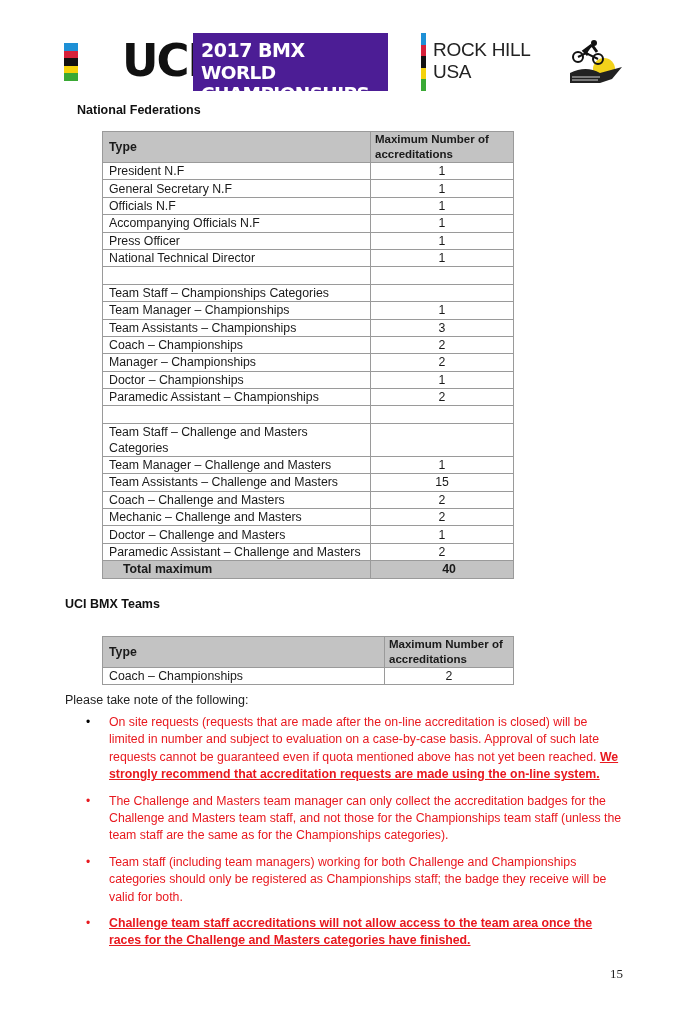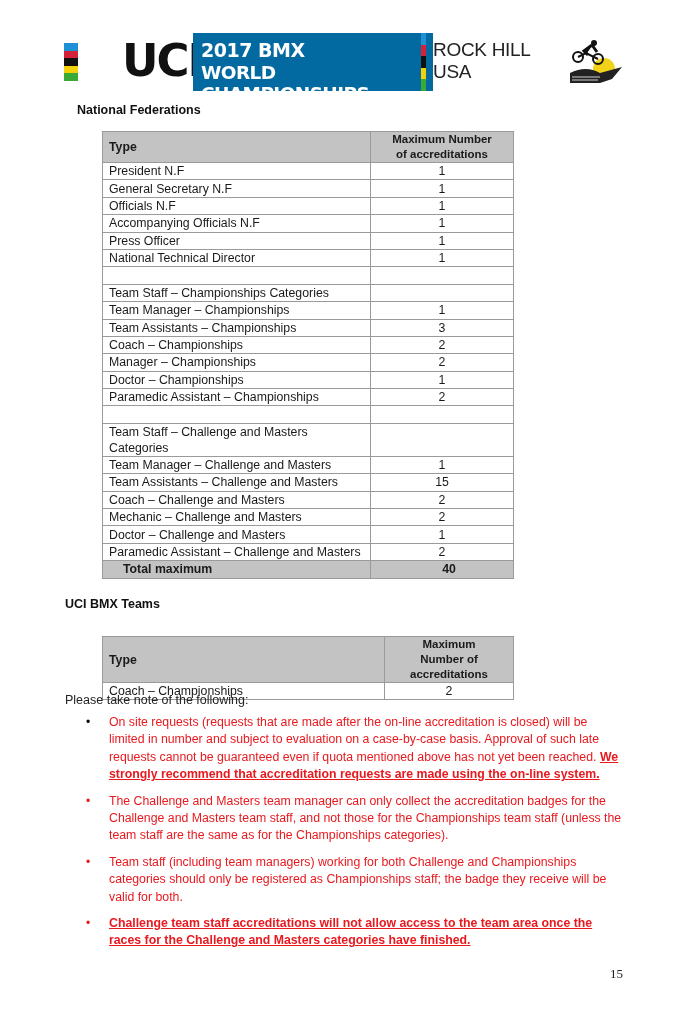--- a/index.html
+++ b/index.html
@@ -6,37 +6,37 @@
   body { width: 700px; height: 1019px; position: relative; overflow: hidden;
          font-family: "Liberation Sans", "DejaVu Sans", sans-serif; color: #1a1a1a; }
 
   
   .banner { position: absolute; left: 64px; top: 33px; width: 560px; height: 58px; }
   .uci-logo { position: absolute; left: 0; top: 6px; height: 44px; width: 120px; }
   .uci-stripes { position: absolute; left: 0; top: 4px; width: 14px; height: 38px; display: flex; flex-direction: column; }
   .uci-stripes span { flex: 1; display: block; }
   .uci-text { position: absolute; left: 14px; top: -4px; font-family: "DejaVu Sans", sans-serif; font-weight: bold;
               font-size: 45px; letter-spacing: -2px; color: #111; line-height: 52px; padding-left: 44px; }
-  .title-box { position: absolute; left: 129px; top: 0; width: 240px; height: 58px; background: #0369a1; color: #fff; }
+  .title-box { position: absolute; left: 129px; top: 0; width: 195px; height: 58px; background: #4c1d95; color: #fff; }
   .title-box .t1, .title-box .t2 { position: absolute; left: 8px; font-weight: bold; font-family: "DejaVu Sans", sans-serif; }
   .title-box .t1 { top: 6px; font-size: 19px; letter-spacing: -0.5px; }
   .title-box .t2 { top: 29px; font-size: 18.5px; letter-spacing: -0.6px; }
   .rb-stripes { position: absolute; left: 357px; top: 0; width: 5px; height: 58px; display: flex; flex-direction: column; }
   .rb-stripes span { flex: 1; display: block; }
   .rock-hill { position: absolute; left: 369px; top: 6px; font-size: 19px; color: #222; line-height: 22px; letter-spacing: -0.3px; }
   .rider-icon { position: absolute; left: 500px; top: 6px; width: 58px; height: 44px; }
 
   
   .section-heading { position: absolute; left: 65px; font-weight: bold; font-size: 12.5px; color: #111; }
 
   
   table.acc { position: absolute; left: 102px; width: 412px; border-collapse: collapse; font-size: 12.3px; }
   table.acc td, table.acc th { border: 1px solid #9a9a9a; padding: 0 6px; height: 16.4px; line-height: 16px; }
   table.acc th { background: #c3c3c3; font-weight: bold; text-align: left; }
-  table.acc th.num-h { text-align: center; font-size: 11.5px; line-height: 15px; padding: 0 20px; }
+  table.acc th.num-h { text-align: left; font-size: 11.5px; line-height: 15px; padding: 0 4px; }
   table.acc td.num { text-align: center; width: 116px; }
   table.acc tr.sub td { font-weight: normal; }
   table.acc tr.total td { background: #c3c3c3; font-weight: bold; padding-left: 20px; }
   table.acc tr.blank td { height: 16.4px; }
 
   
   .note-intro { position: absolute; left: 65px; top: 693px; font-size: 12.5px; color: #222; }
   ul.notes { position: absolute; left: 66px; top: 714px; width: 560px; margin: 0; padding: 0; list-style: none; }
   ul.notes li { position: relative; padding-left: 43px; font-size: 12.3px; line-height: 17.4px; color: #e8191f; margin-bottom: 9px; }
   ul.notes li .bullet { position: absolute; left: 20px; top: 0; font-size: 12px; }

